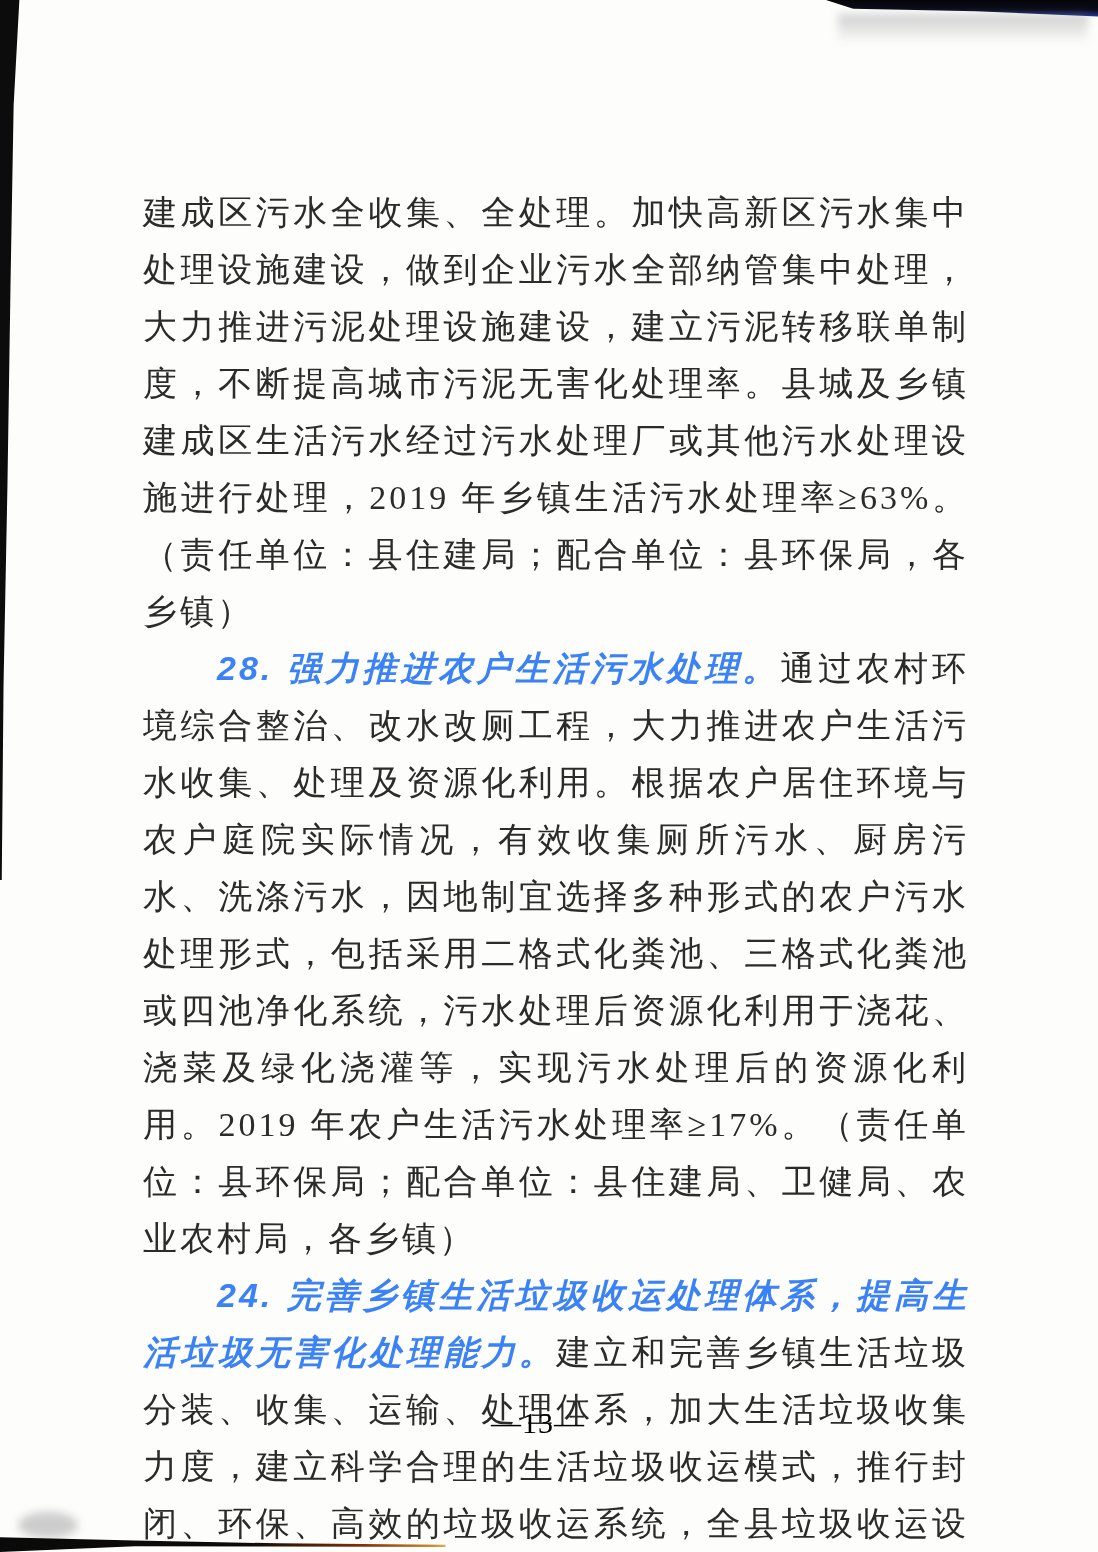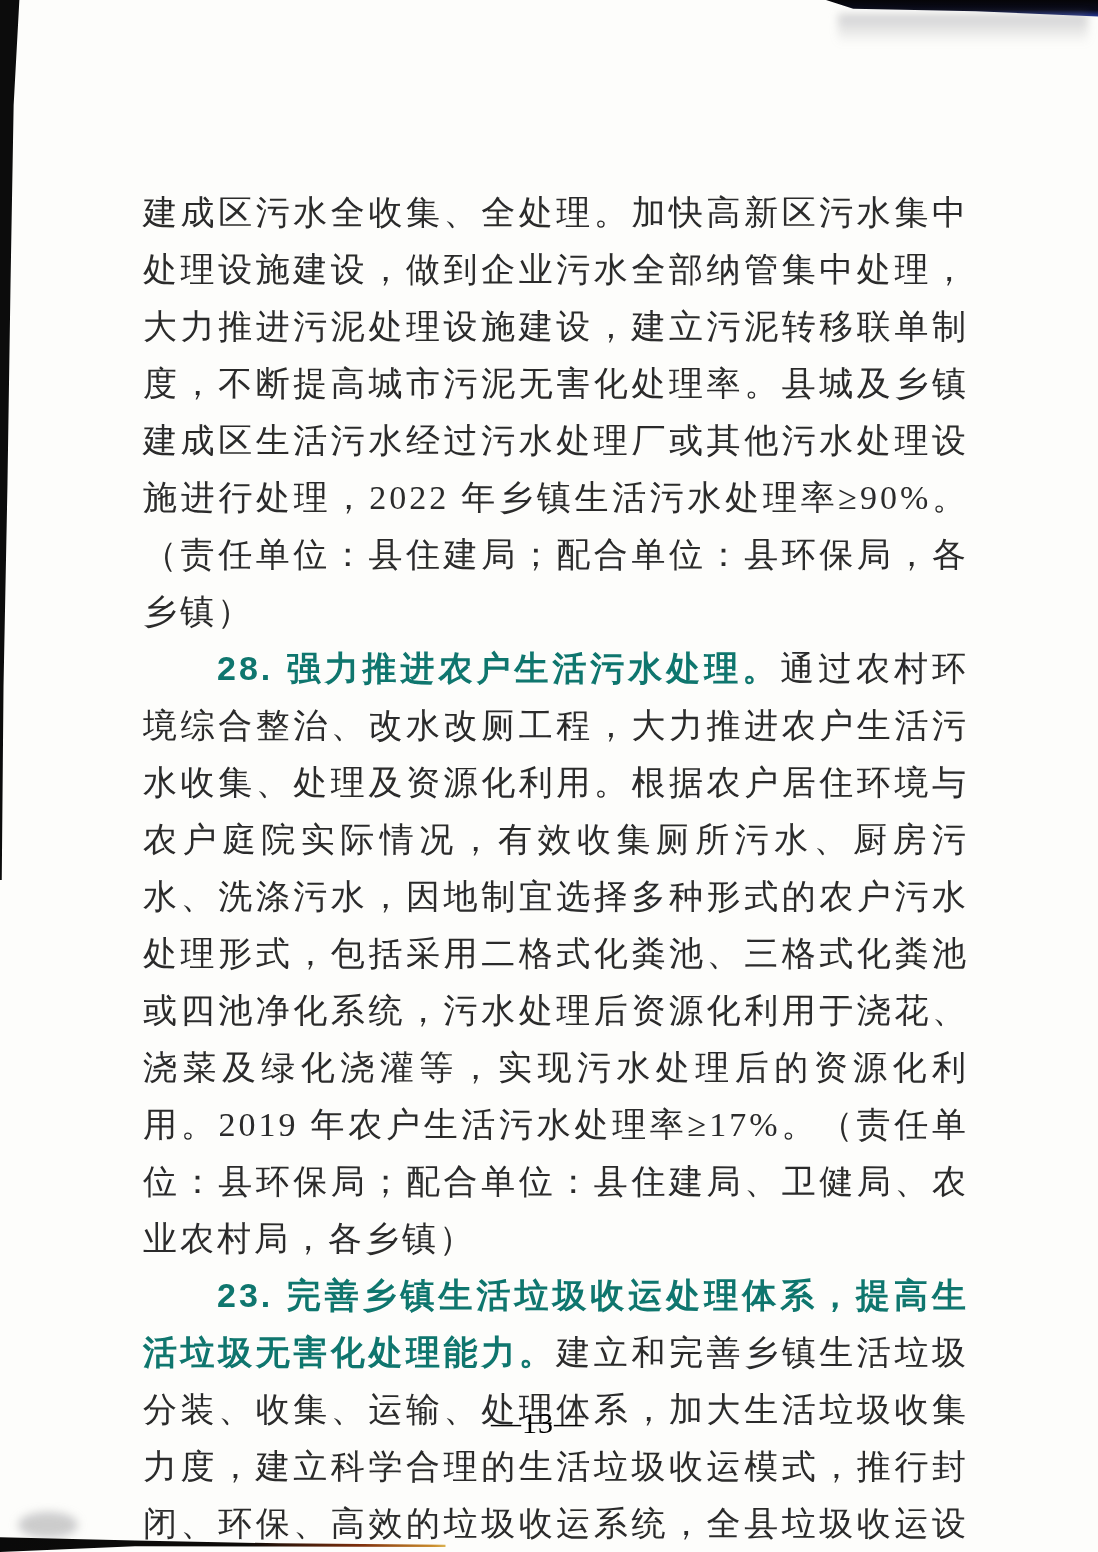--- a/index.html
+++ b/index.html
@@ -60,21 +60,22 @@
     font-size: 34px;
     line-height: 57px;
     letter-spacing: 3px;
     text-align: justify;
   }
   .para { margin: 0; }
   .para.indent { text-indent: 74px; }
   .run.bold {
     font-weight: 700;
     font-family: "Liberation Sans", "DejaVu Sans", sans-serif;
-    color: #0f766e;
+    color: #3b82f6;
+    font-style: italic;
   }
   .pagenum {
     position: absolute;
     left: 0; top: 1406px;
     width: 1076px;
     text-align: center;
     font-size: 30px;
     letter-spacing: 1px;
     color: #000000;
   }
@@ -83,19 +84,19 @@
 <body>
 
 <div class="page">
   <div class="artifact artifact-left"></div>
   <div class="artifact artifact-topright"></div>
   <div class="artifact artifact-topright-smudge"></div>
   <div class="artifact artifact-bottomleft-speck"></div>
   <div class="artifact artifact-bottomleft"></div>
 
   <div class="content" id="doc-body">
-      <p class="para"><span class="run">建成区污水全收集、全处理。加快高新区污水集中处理设施建设，做到企业污水全部纳管集中处理，大力推进污泥处理设施建设，建立污泥转移联单制度，不断提高城市污泥无害化处理率。县城及乡镇建成区生活污水经过污水处理厂或其他污水处理设施进行处理，2022 年乡镇生活污水处理率≥90%。（责任单位：县住建局；配合单位：县环保局，各乡镇）</span></p>
+      <p class="para"><span class="run">建成区污水全收集、全处理。加快高新区污水集中处理设施建设，做到企业污水全部纳管集中处理，大力推进污泥处理设施建设，建立污泥转移联单制度，不断提高城市污泥无害化处理率。县城及乡镇建成区生活污水经过污水处理厂或其他污水处理设施进行处理，2019 年乡镇生活污水处理率≥63%。（责任单位：县住建局；配合单位：县环保局，各乡镇）</span></p>
       <p class="para indent"><span class="run bold">28. 强力推进农户生活污水处理。</span><span class="run">通过农村环境综合整治、改水改厕工程，大力推进农户生活污水收集、处理及资源化利用。根据农户居住环境与农户庭院实际情况，有效收集厕所污水、厨房污水、洗涤污水，因地制宜选择多种形式的农户污水处理形式，包括采用二格式化粪池、三格式化粪池或四池净化系统，污水处理后资源化利用于浇花、浇菜及绿化浇灌等，实现污水处理后的资源化利用。2019 年农户生活污水处理率≥17%。（责任单位：县环保局；配合单位：县住建局、卫健局、农业农村局，各乡镇）</span></p>
-      <p class="para indent"><span class="run bold">23. 完善乡镇生活垃圾收运处理体系，提高生活垃圾无害化处理能力。</span><span class="run">建立和完善乡镇生活垃圾分装、收集、运输、处理体系，加大生活垃圾收集力度，建立科学合理的生活垃圾收运模式，推行封闭、环保、高效的垃圾收运系统，全县垃圾收运设施全覆盖，2019 年生活垃圾定点存放清运率达到 100%。开展生活垃圾分类，制定并推行生活垃圾无害化处理长效保障机制，推进生活垃圾无害化与资源化项目建设。把生活垃圾无害化处理设施建设</span></p>
+      <p class="para indent"><span class="run bold">24. 完善乡镇生活垃圾收运处理体系，提高生活垃圾无害化处理能力。</span><span class="run">建立和完善乡镇生活垃圾分装、收集、运输、处理体系，加大生活垃圾收集力度，建立科学合理的生活垃圾收运模式，推行封闭、环保、高效的垃圾收运系统，全县垃圾收运设施全覆盖，2019 年生活垃圾定点存放清运率达到 100%。开展生活垃圾分类，制定并推行生活垃圾无害化处理长效保障机制，推进生活垃圾无害化与资源化项目建设。把生活垃圾无害化处理设施建设</span></p>
     </div>
 
   <div class="pagenum">—13—</div>
 </div>
 
 </body></html>

